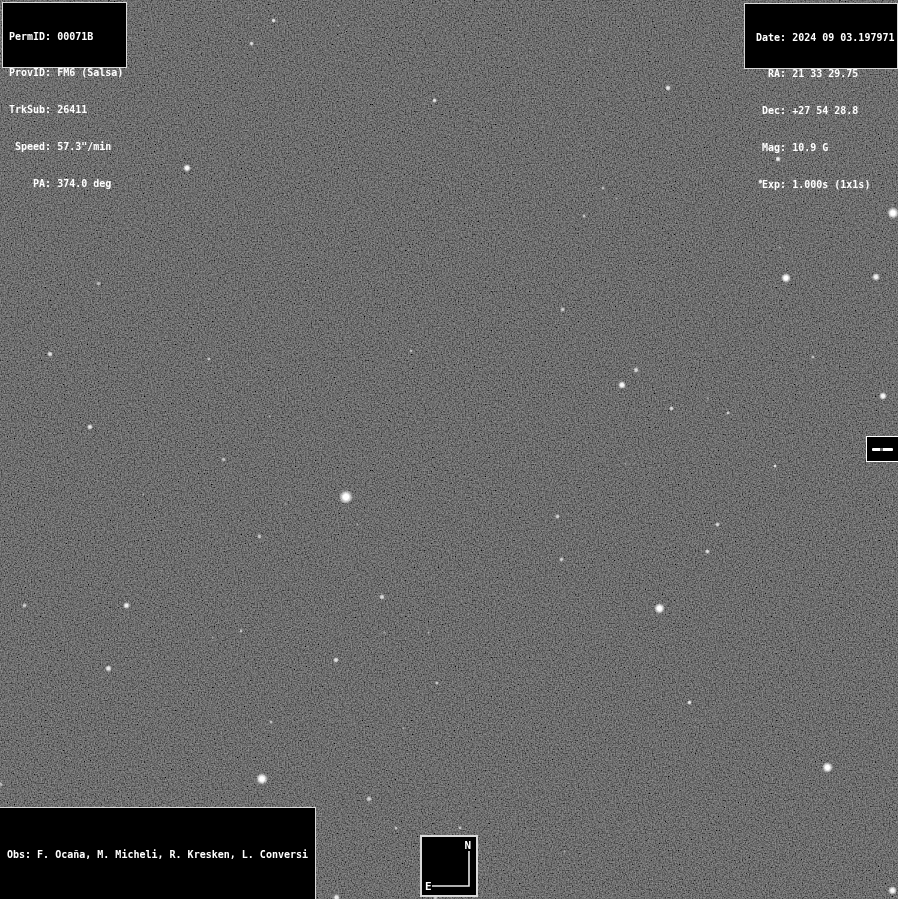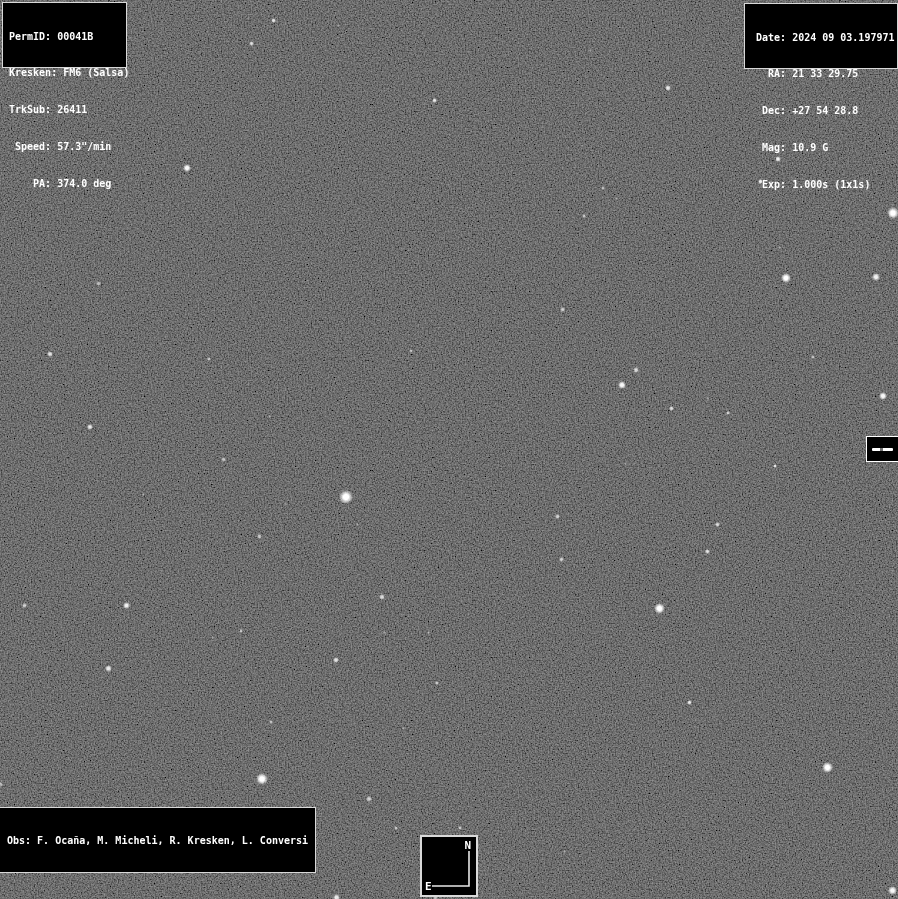--- a/index.html
+++ b/index.html
@@ -28,21 +28,21 @@
     font-size:10px;
     line-height:12.3px;
     white-space:pre;
     box-sizing:border-box;
   }
   .panel .pline{white-space:pre;}
   .object-panel{left:2px;top:2px;width:125px;height:66px;padding:3px 6px;}
   .ephemeris-panel{left:744px;top:3px;width:154px;height:66px;padding:3px 5px;}
   .sol-panel{left:0px;top:417px;width:87px;height:63px;padding:4px 7px;}
   .sol-arrow{position:absolute;left:0;top:16px;}
-  .observation-panel{left:-1px;top:807px;width:317px;height:66px;padding:3px 7px;line-height:12.2px;}
+  .observation-panel{left:-1px;top:807px;width:317px;height:93px;padding:17px 7px;line-height:12.2px;}
   .target-box{
     position:absolute;left:866px;top:436px;width:33px;height:26px;
     background:var(--panel-bg,#000);
     border:1px solid #ffffff;border-right:none;
     box-sizing:border-box;
   }
   .target-dash{
     position:absolute;left:5px;top:11px;width:21px;height:3px;border-radius:1px;
     background:linear-gradient(90deg,#fff 0 40%,rgba(255,255,255,0.45) 40% 52%,#fff 52% 100%);
   }
@@ -140,22 +140,22 @@
       <div class="star" style="left: 394px; top: 826px; width: 4px; height: 4px; opacity: 0.6;"></div>
       <div class="star" style="left: 458px; top: 826px; width: 4px; height: 4px; opacity: 0.65;"></div>
       <div class="star" style="left: 562.5px; top: 849.5px; width: 3px; height: 3px; opacity: 0.4;"></div>
       <div class="star" style="left: 887.5px; top: 885.5px; width: 9px; height: 9px; opacity: 0.95;"></div>
       <div class="star" style="left: 332.5px; top: 893.5px; width: 7px; height: 7px; opacity: 0.85;"></div>
       <div class="star" style="left: 432.5px; top: 894.5px; width: 5px; height: 5px; opacity: 0.6;"></div>
       <div class="star" style="left: -2.5px; top: 781.5px; width: 5px; height: 5px; opacity: 0.6;"></div>
     </div>
 
   <div class="panel object-panel">
-    <div class="pline">PermID: 00041B</div>
-    <div class="pline">Kresken: FM6 (Salsa)</div>
+    <div class="pline">PermID: 00071B</div>
+    <div class="pline">ProvID: FM6 (Salsa)</div>
     <div class="pline">TrkSub: 26411</div>
     <div class="pline"> Speed: 57.3"/min</div>
     <div class="pline">    PA: 374.0 deg</div>
   </div>
 
   <div class="panel ephemeris-panel">
     <div class="pline"> Date: 2024 09 03.197971</div>
     <div class="pline">   RA: 21 33 29.75</div>
     <div class="pline">  Dec: +27 54 28.8</div>
     <div class="pline">  Mag: 10.9 G</div>

